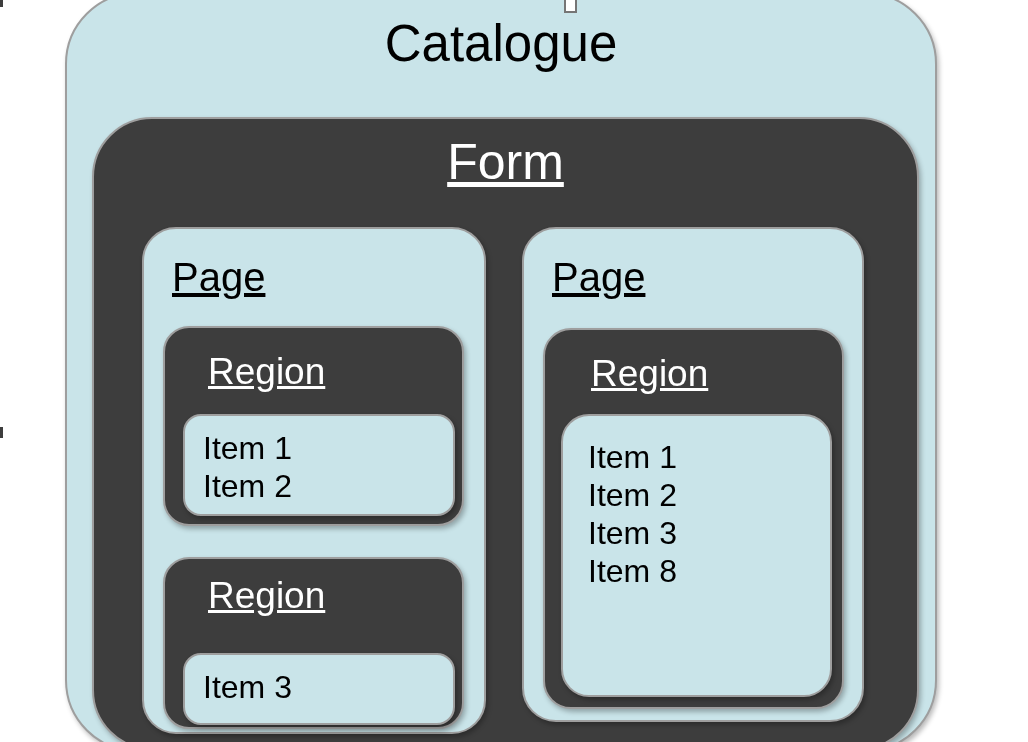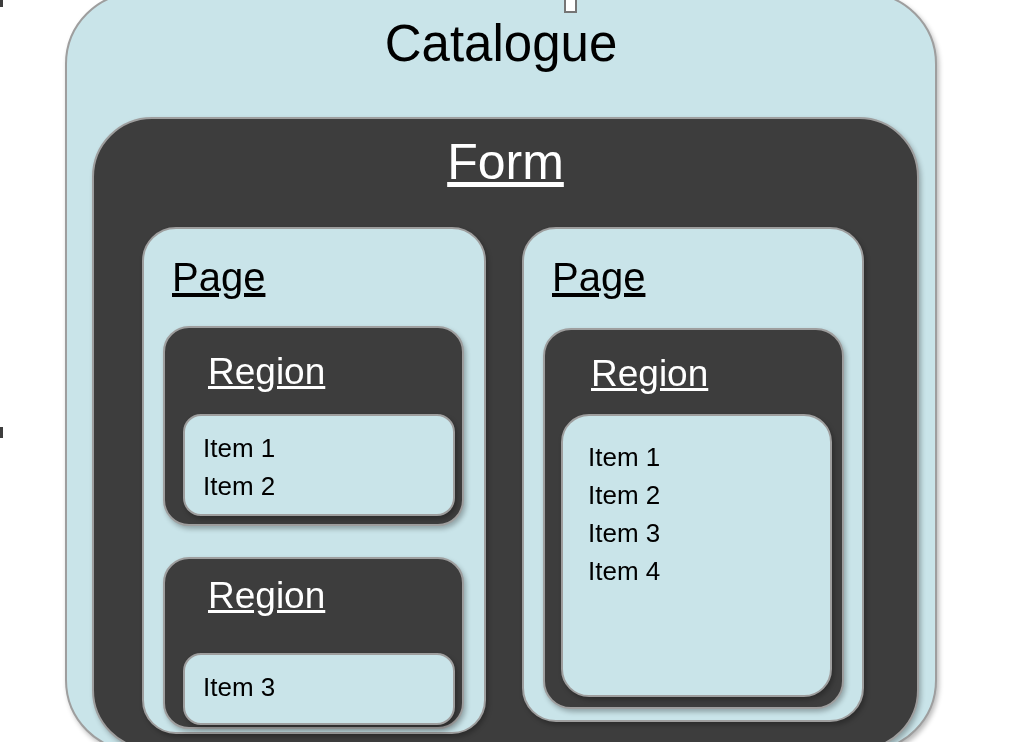--- a/index.html
+++ b/index.html
@@ -47,21 +47,21 @@
   .lr2 .region-lbl { top: 17px; }
   .rr  { left: 19px; top: 99px;  width: 301px; height: 381px; border-radius: 28px; }
   .rr .region-lbl { left: 26px; }
 
   
   .itembox { border-radius: 18px; }
   .li1 { left: 18px; top: 86px; width: 272px; height: 102px; }
   .li2 { left: 18px; top: 94px; width: 272px; height: 72px; }
   .ri  { left: 16px; top: 84px; width: 271px; height: 283px; border-radius: 28px; }
 
-  .items { position: absolute; font-size: 26px; line-height: 38px; color: var(--text_on_light, #000); }
+  .items { position: absolute; font-size: 32px; line-height: 38px; color: var(--text_on_light, #000); }
   .li1 .items { left: 18px; top: 13px; }
   .li2 .items { left: 18px; top: 13px; }
   .ri  .items { left: 25px; top: 22px; }
 
   
   .handle {
     position: absolute;
     left: 564px; top: -4px;
     width: 13px; height: 17px;
     background: var(--handle_fill, #fff);
@@ -110,21 +110,21 @@
       <div class="box light page-right">
         <div class="lbl on-light page-lbl">Page</div>
 
         <div class="box dark rr">
           <div class="lbl on-dark region-lbl">Region</div>
           <div class="box light itembox ri">
             <div class="items">
               <div>Item 1</div>
               <div>Item 2</div>
               <div>Item 3</div>
-              <div>Item 4</div>
+              <div>Item 8</div>
             </div>
           </div>
         </div>
       </div>
 
     </div>
   </div>
 
   <div class="handle"></div>
   <div class="sliver sliver-top"></div>

